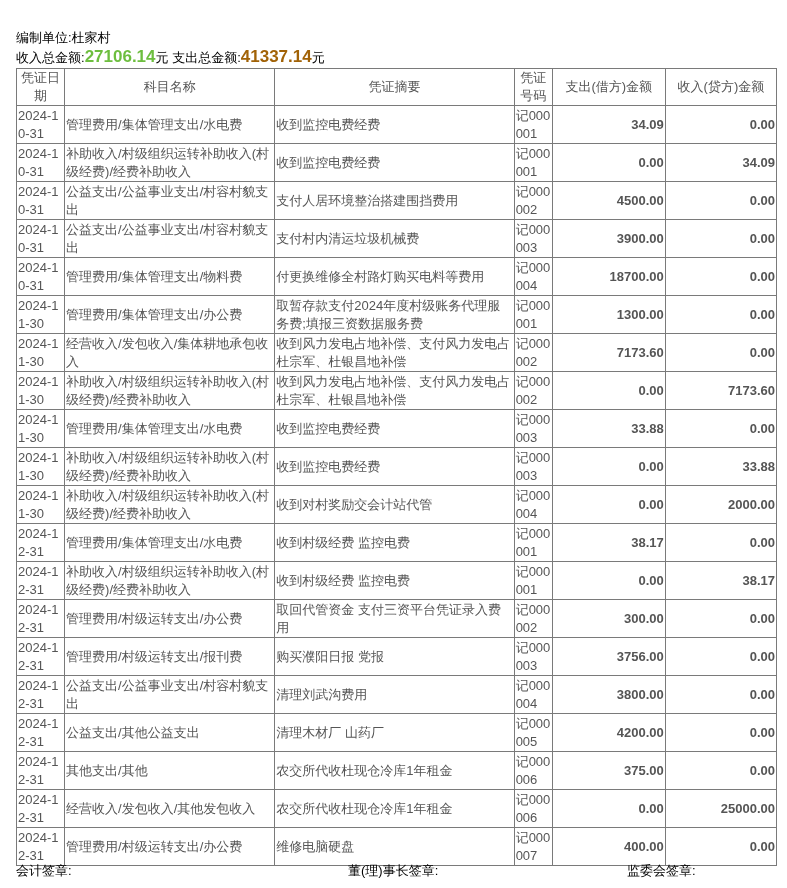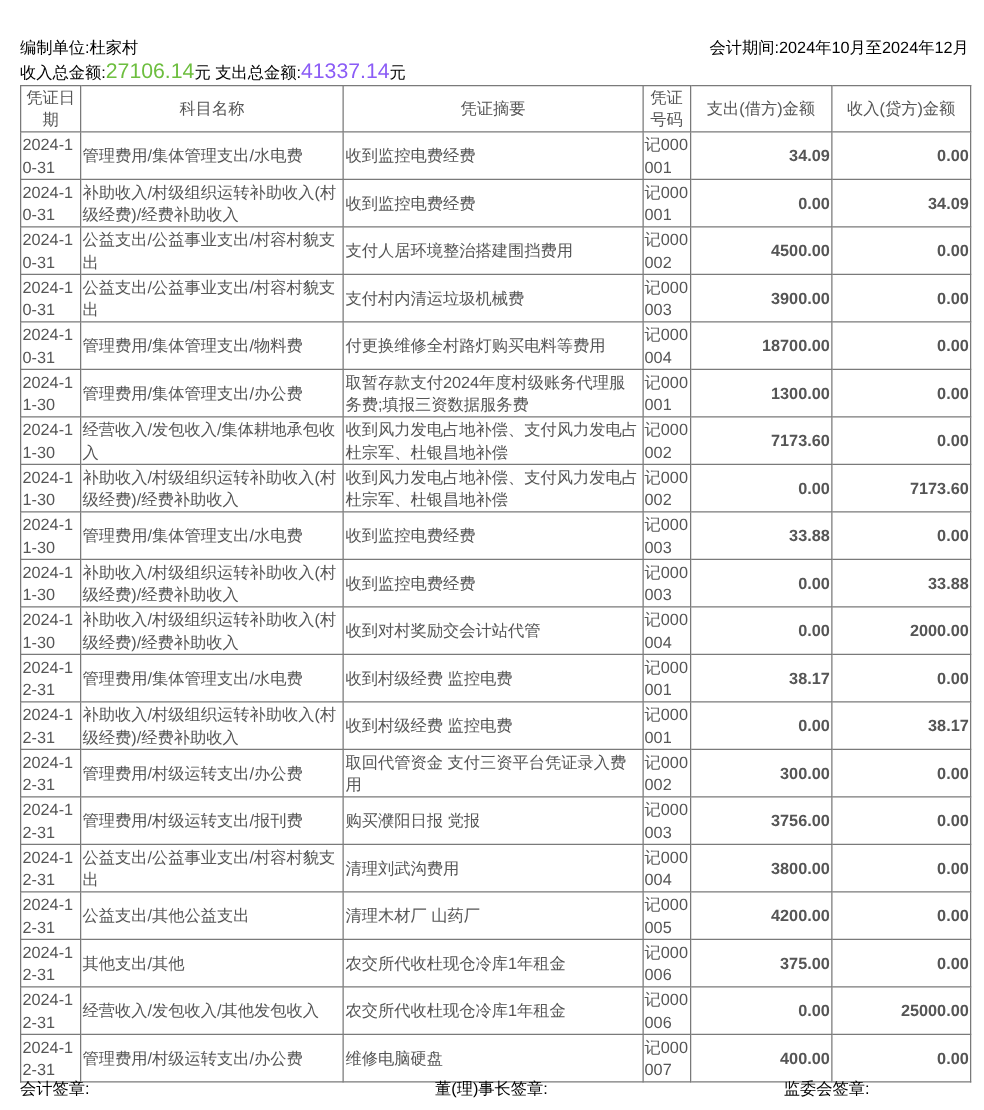--- a/index.html
+++ b/index.html
@@ -9,23 +9,23 @@
     color: #000;
   }
   .page { position: relative; width: 787px; height: 888px; }
   .title {
     position: absolute; left: 0; top: 4px; width: 787px;
     text-align: center; font-size: 19px; color: #333; letter-spacing: 0.5px;
   }
   .unit { position: absolute; left: 16px; top: 29px; font-size: 13px; }
   .period { position: absolute; right: 12px; top: 29px; font-size: 13px; }
   .summary { position: absolute; left: 16px; top: 47px; font-size: 13px; white-space: nowrap; }
-  .summary .amt { font-size: 17px; font-weight: normal; }
+  .summary .amt { font-size: 17px; font-weight: bold; }
   .summary .income { color: #6dbe3f; }
-  .summary .expense { color: #8b5cf6; }
+  .summary .expense { color: #a16207; }
 
   table.ledger {
     position: absolute; left: 16px; top: 68px;
     border-collapse: collapse; table-layout: fixed;
     width: 761px;
     font-size: 13px; color: #555;
   }
   table.ledger th, table.ledger td {
     border: 1px solid #7a7a7a;
     padding: 0 1px;
@@ -43,21 +43,20 @@
   .sign { position: absolute; top: 862px; font-size: 13px; color: #000; }
   .sign-accountant { left: 16px; }
   .sign-chairman { left: 348px; }
   .sign-supervisor { left: 627px; }
 </style>
 </head>
 <body>
 
 <div class="page">
   <div class="unit">编制单位:杜家村</div>
-  <div class="period">会计期间:2024年10月至2024年12月</div>
 
   <div class="summary">
     <span>收入总金额:</span><span class="amt income">27106.14</span><span>元</span><span> 支出总金额:</span><span class="amt expense">41337.14</span><span>元</span>
   </div>
 
   <table class="ledger">
     <colgroup>
       <col style="width:48px">
       <col style="width:210px">
       <col style="width:239px">

